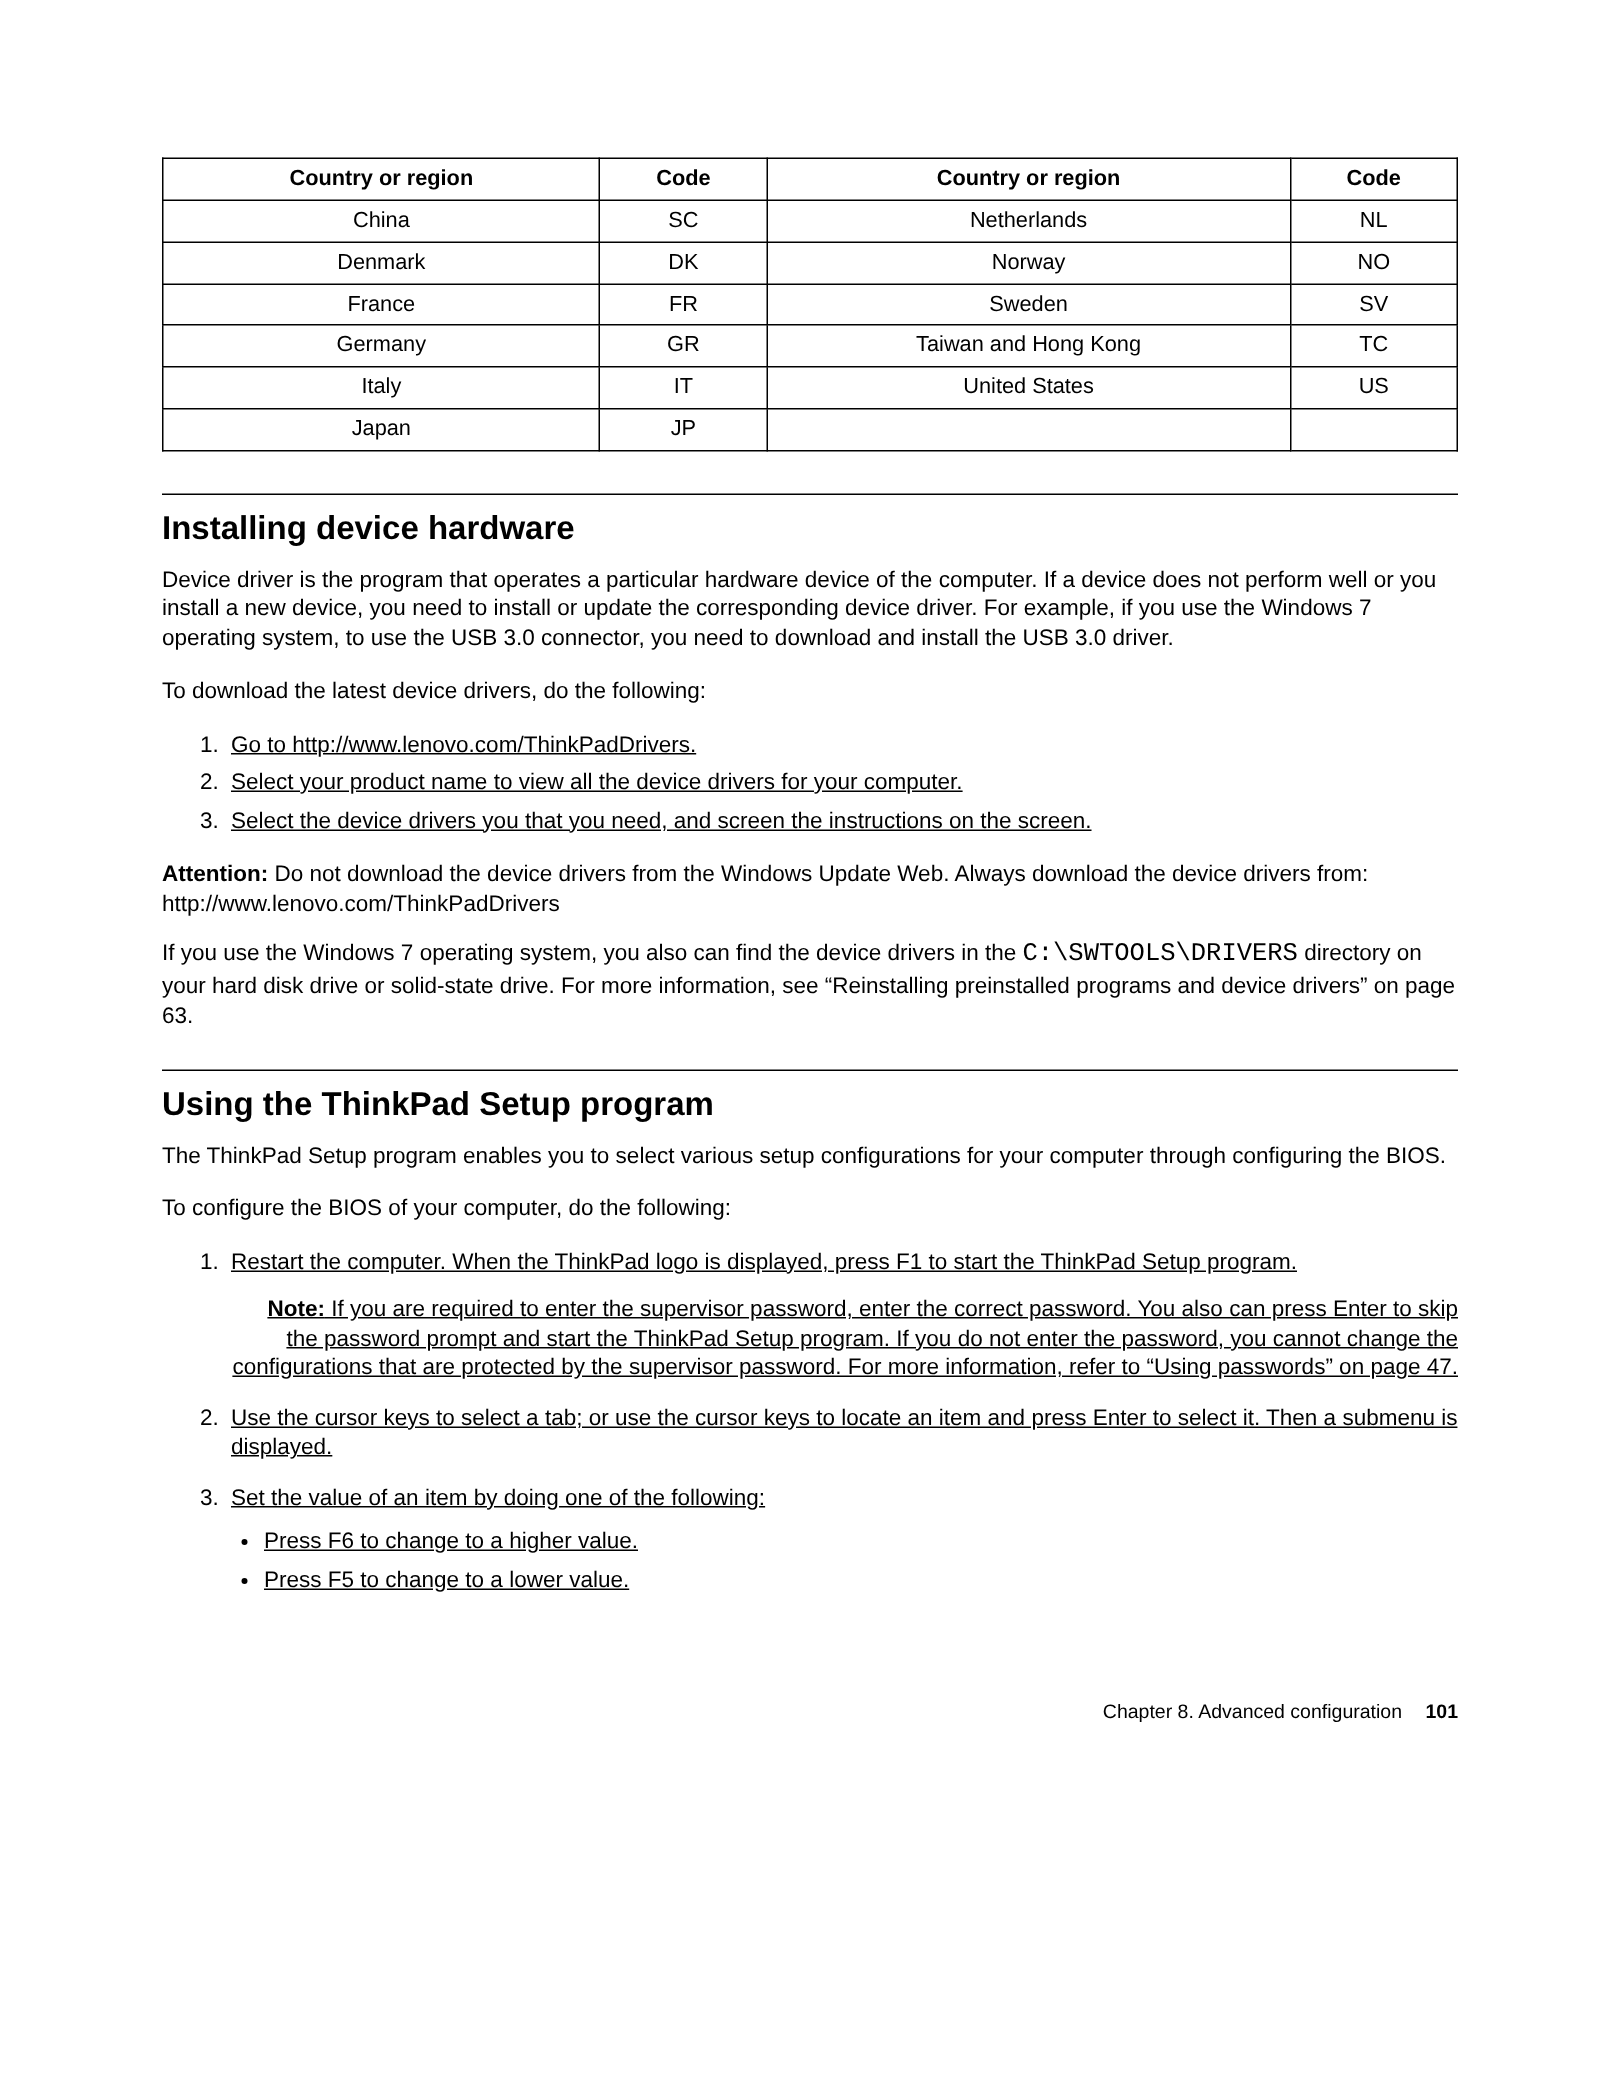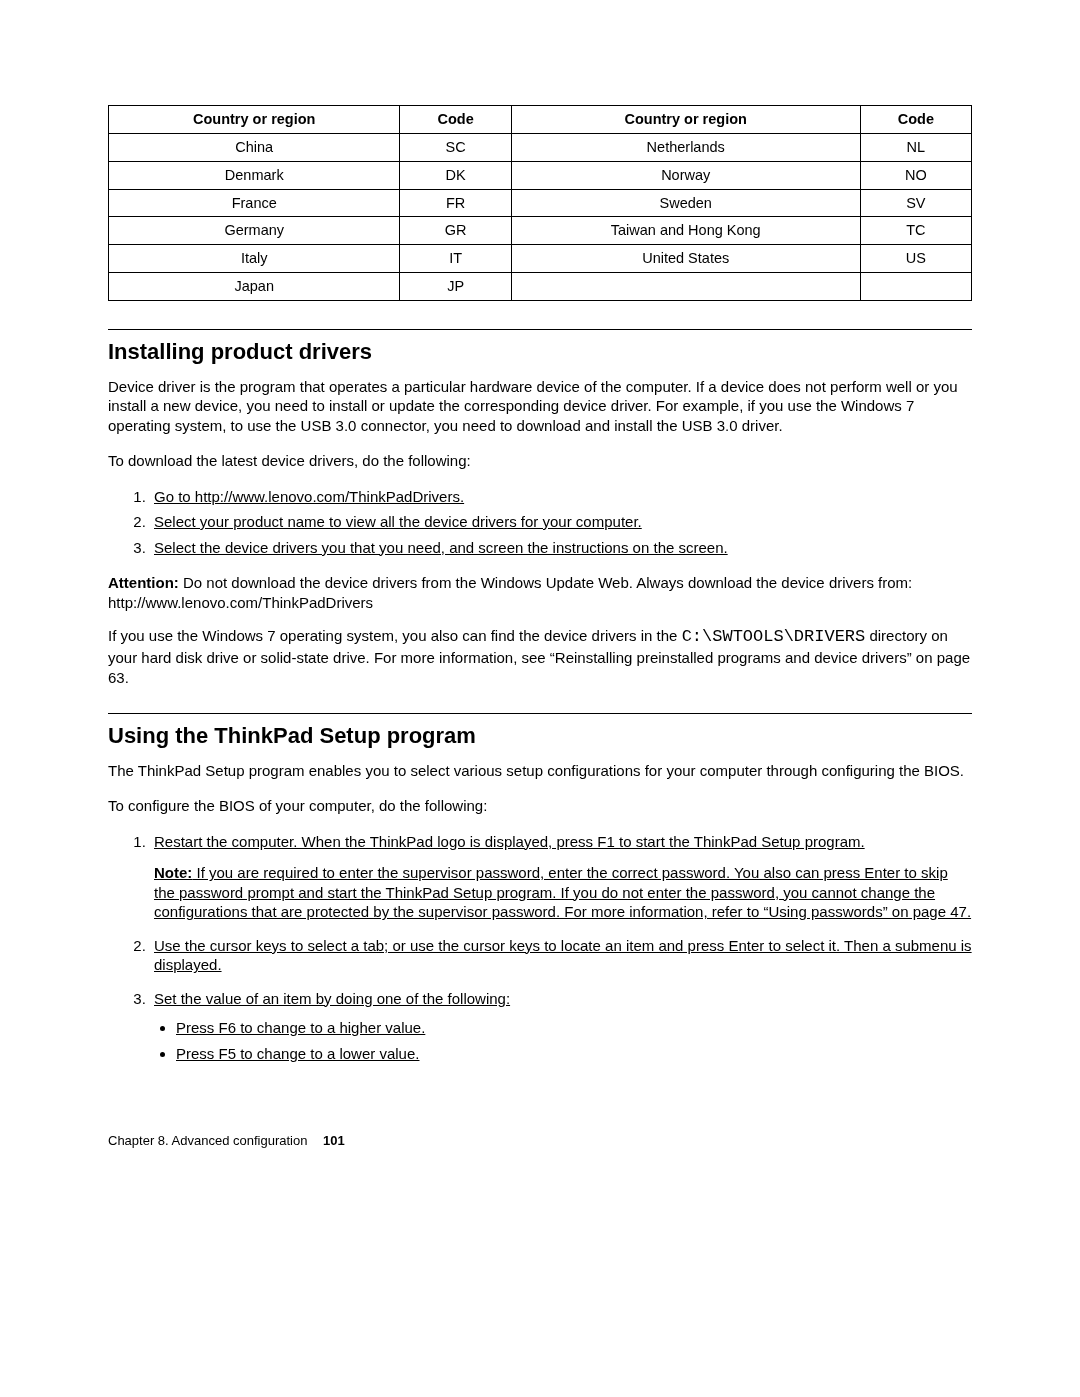--- a/index.html
+++ b/index.html
@@ -51,37 +51,39 @@
   ol > li {
     margin-bottom: 6px;
     padding-left: 4px;
   }
   ol.steps > li {
     margin-bottom: 14px;
   }
   ol.steps > li > p.note {
     margin-top: 12px;
     margin-bottom: 0;
+    text-align: right;
   }
   ul {
     margin: 10px 0 0 0;
     padding-left: 22px;
     list-style-type: disc;
   }
   ul > li {
     margin-bottom: 6px;
   }
   .mono {
     font-family: "Courier New", monospace;
     font-size: 17px;
   }
   .attention {
     margin-bottom: 14px;
   }
   .footer {
+    text-align: right;
     font-size: 13px;
     margin-top: 70px;
   }
   .footer .pagenum {
     font-weight: bold;
     margin-left: 12px;
   }
   .section {
     margin-bottom: 26px;
   }
@@ -133,21 +135,21 @@
         <td>Japan</td>
         <td>JP</td>
         <td></td>
         <td></td>
       </tr>
     </tbody>
 </table>
 
 <div class="section">
   <hr class="thick">
-  <h2>Installing product drivers</h2>
+  <h2>Installing device hardware</h2>
   <p>Device driver is the program that operates a particular hardware device of the computer. If a device does not perform well or you install a new device, you need to install or update the corresponding device driver. For example, if you use the Windows 7 operating system, to use the USB 3.0 connector, you need to download and install the USB 3.0 driver.</p>
   <p>To download the latest device drivers, do the following:</p>
   <ol>
     <li>Go to http://www.lenovo.com/ThinkPadDrivers.</li>
     <li>Select your product name to view all the device drivers for your computer.</li>
     <li>Select the device drivers you that you need, and screen the instructions on the screen.</li>
   </ol>
   <p class="attention">
     <b>Attention:</b><span> Do not download the device drivers from the Windows Update Web. Always download the device drivers from:</span><br>
     <span>http://www.lenovo.com/ThinkPadDrivers</span>

